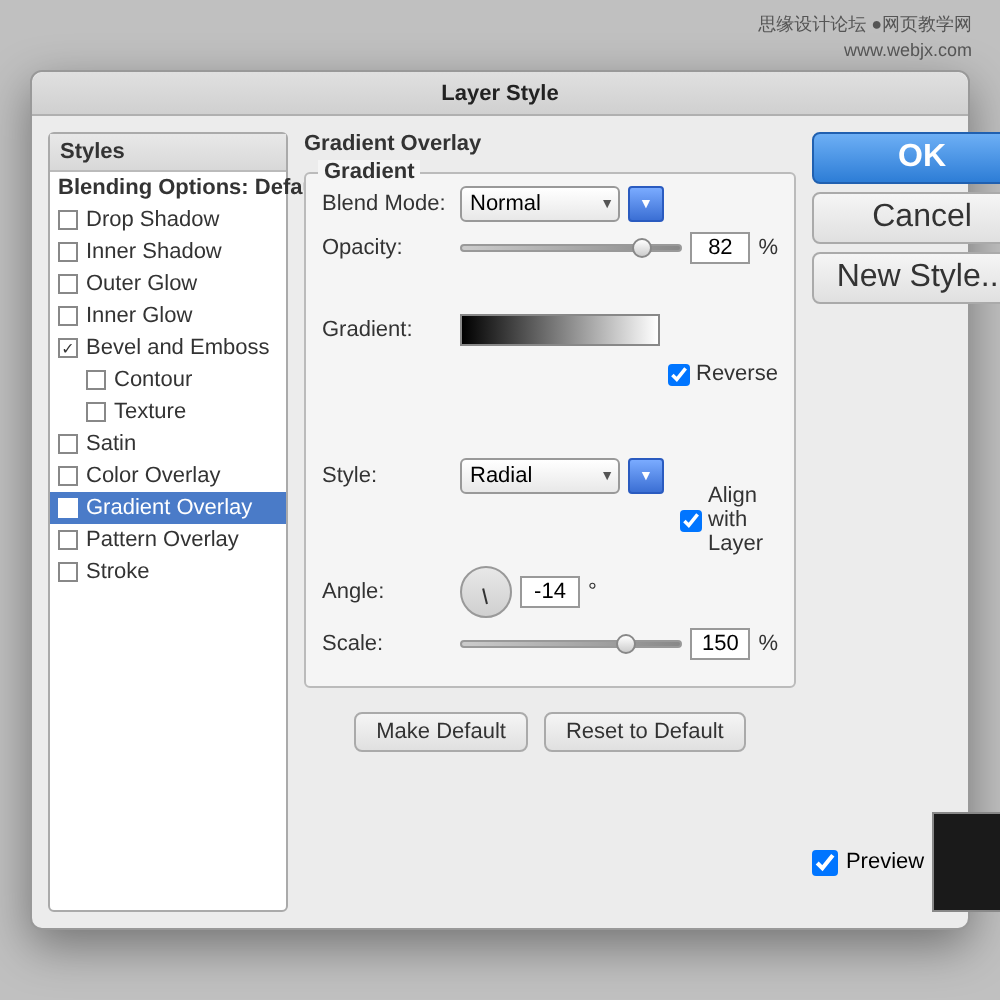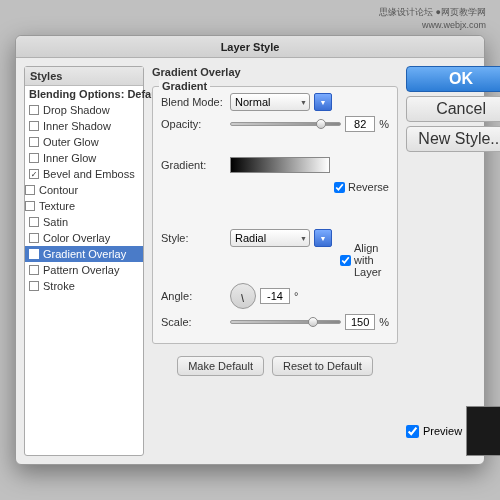--- a/index.html
+++ b/index.html
@@ -100,21 +100,21 @@
       color: #333;
       font-size: 8px;
     }
     .sidebar-item.selected .checkbox {
       border-color: #fff;
     }
     .sidebar-item.selected .checkbox.checked::after {
       color: #fff;
     }
     .sidebar-subitem {
-      padding-left: 0;
+      padding-left: 18px;
     }
     
     .main-content {
       flex: 1;
       display: flex;
       flex-direction: column;
       gap: 6px;
     }
     .panel-title {
       font-size: 11px;

